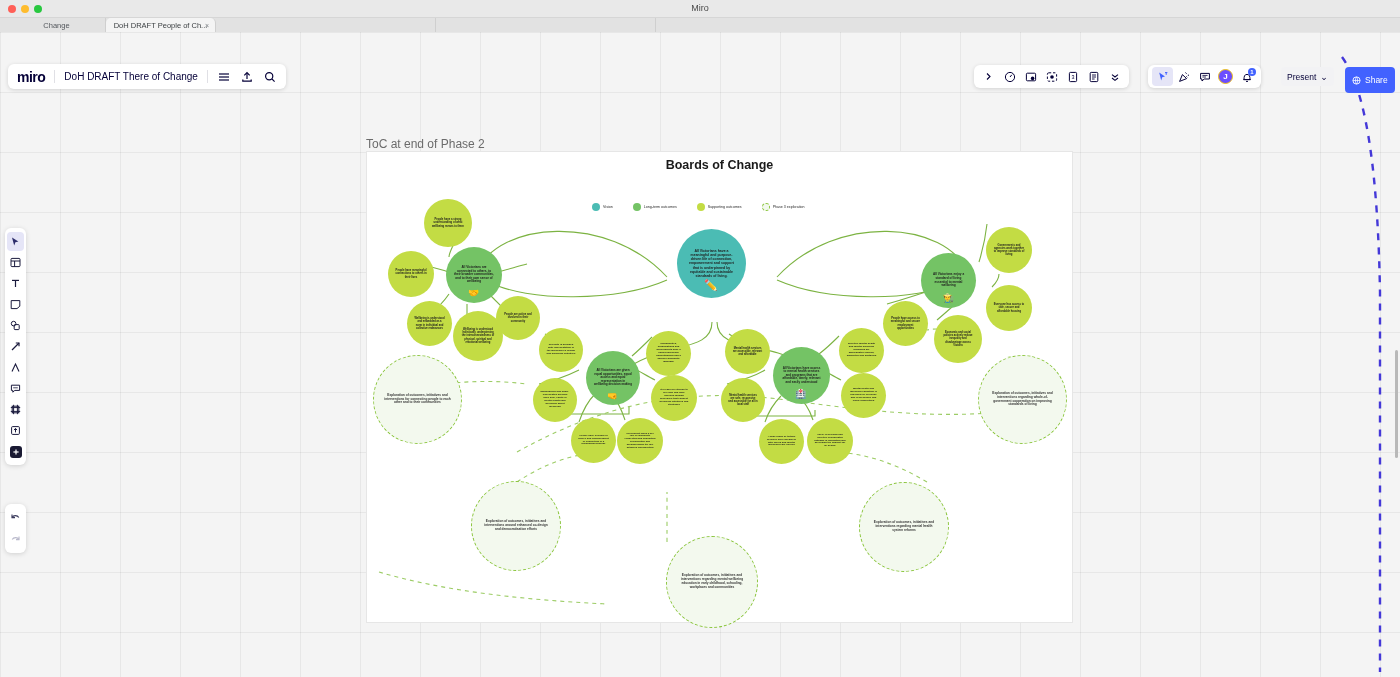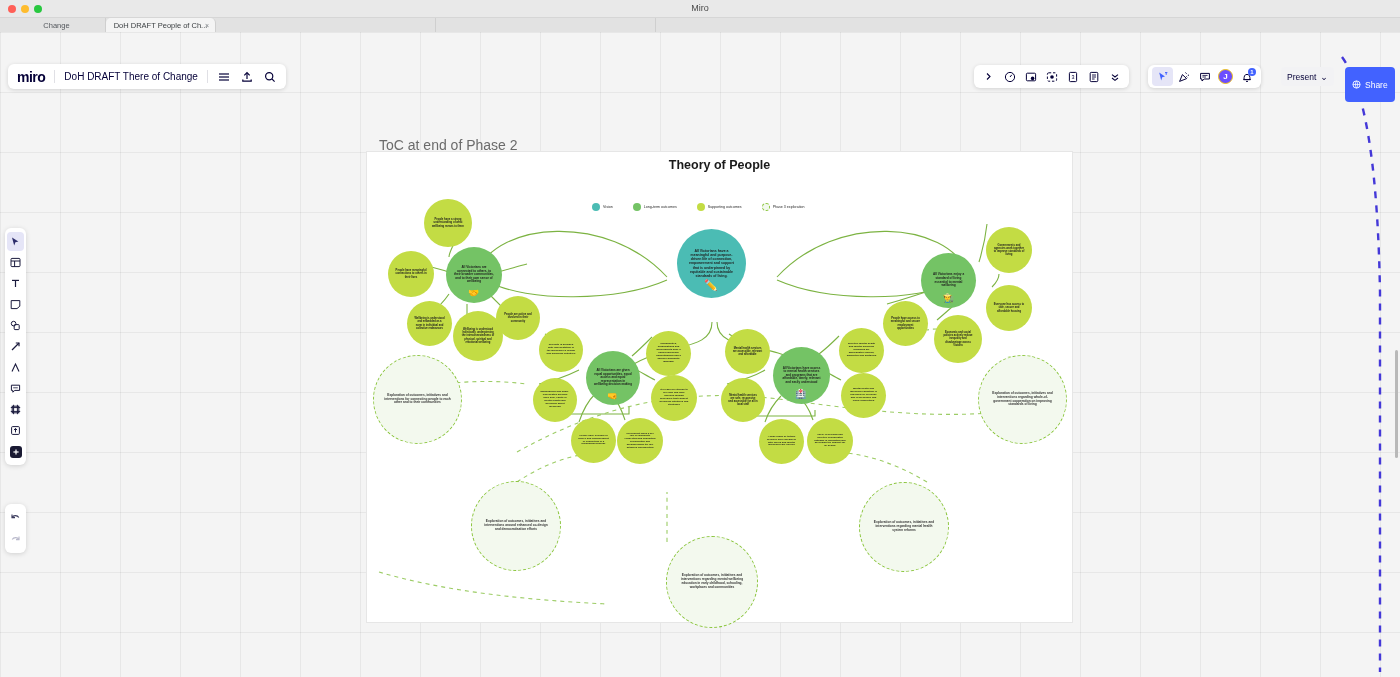--- a/index.html
+++ b/index.html
@@ -84,21 +84,21 @@
     position: absolute; top: 1px; right: 1px; background: #4262ff; color: #fff;
     font-size: 6px; border-radius: 50%; width: 8px; height: 8px;
     display: flex; align-items: center; justify-content: center; font-weight: 700;
   }
   .present {
     position: absolute; left: 1281px; top: 35px; height: 19px; background: #f2f2f4;
     border-radius: 4px; display: flex; align-items: center; padding: 0 6px; gap: 4px;
     font-size: 8.5px; color: #050038; cursor: pointer;
   }
   .share-btn {
-    position: absolute; left: 1345px; top: 35px; height: 35px; background: #4262ff;
+    position: absolute; left: 1345px; top: 35px; height: 26px; background: #4262ff;
     color: #fff; border-radius: 4px; display: flex; align-items: center;
     padding: 0 7px; gap: 4px; font-size: 8.5px; font-weight: 500; cursor: pointer;
   }
 
   
   .rail {
     position: absolute; left: 5px; top: 196px; width: 21px;
     background: #fff; border-radius: 6px; box-shadow: 0 1px 5px rgba(0,0,0,.15);
     display: flex; flex-direction: column; align-items: center; padding: 4px 0; gap: 2px;
   }
@@ -115,21 +115,21 @@
   .tool.dark { background: #1a1a33; color: #fff; border-radius: 3px; width: 12px; height: 12px; }
 
   
   .vscroll {
     position: absolute; right: 2px; top: 318px; width: 3px; height: 108px;
     background: #b8b8b8; border-radius: 2px;
   }
 
   
   .frame-label {
-    position: absolute; left: 366px; top: 105px; font-size: 14px; color: #6b6b6b; margin-left: 13px;
+    position: absolute; left: 366px; top: 105px; font-size: 12px; color: #6b6b6b;
   }
   .frame {
     position: absolute; left: 366px; top: 119px; width: 707px; height: 472px;
     background: #fff; border: 1px solid #e6e6e6;
   }
   .toc-title {
     position: absolute; left: 0; right: 0; top: 6px; text-align: center;
     font-size: 12.5px; font-weight: 700; color: #1a1a1a;
   }
   .toc-sub {
@@ -191,21 +191,21 @@
 
   <div class="canvas">
 
     <svg class="blue-deco" viewBox="0 0 70 645">
       <path d="M 12 25 C 38 60, 48 150, 50 260 L 50 640" stroke="#4438d8" stroke-width="2.4" fill="none" stroke-dasharray="7 7"></path>
     </svg>
 
     <div class="frame-label">ToC at end of Phase 2</div>
 
     <div class="frame">
-      <div class="toc-title">Theory of People</div>
+      <div class="toc-title">Boards of Change</div>
 
       <div class="legend">
         <div class="lg-item">
           <span class="lg-sw" style="background:#4bbcb4"></span>
           <span class="lg-tx">Vision</span>
         </div>
         <div class="lg-item">
           <span class="lg-sw" style="background:#74c365"></span>
           <span class="lg-tx">Long-term outcomes</span>
         </div>

